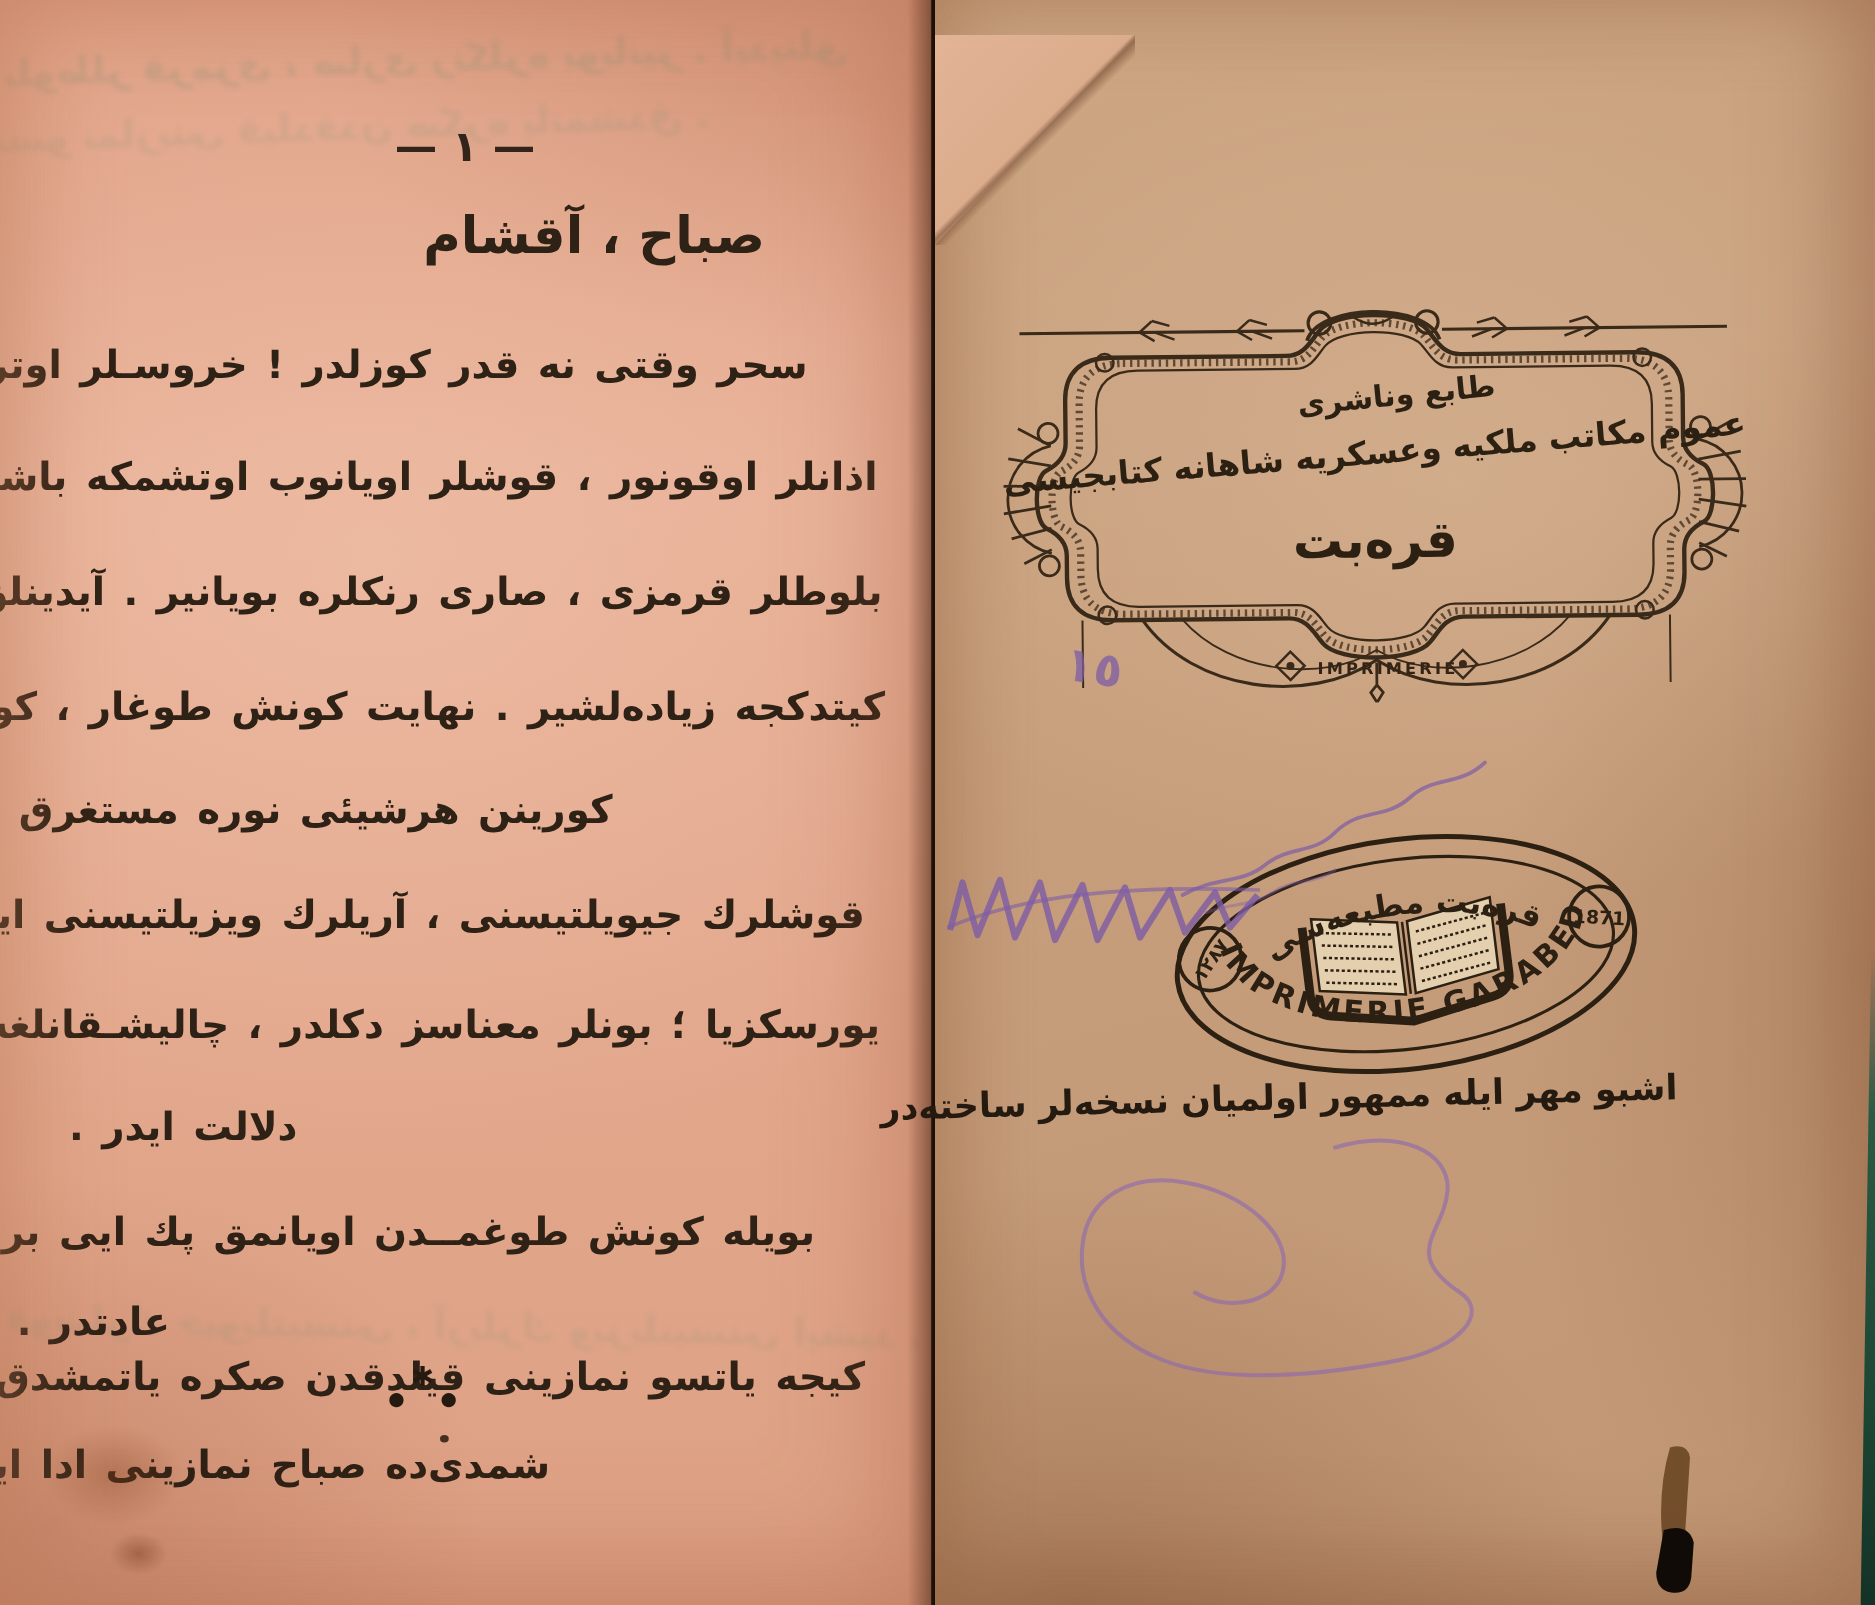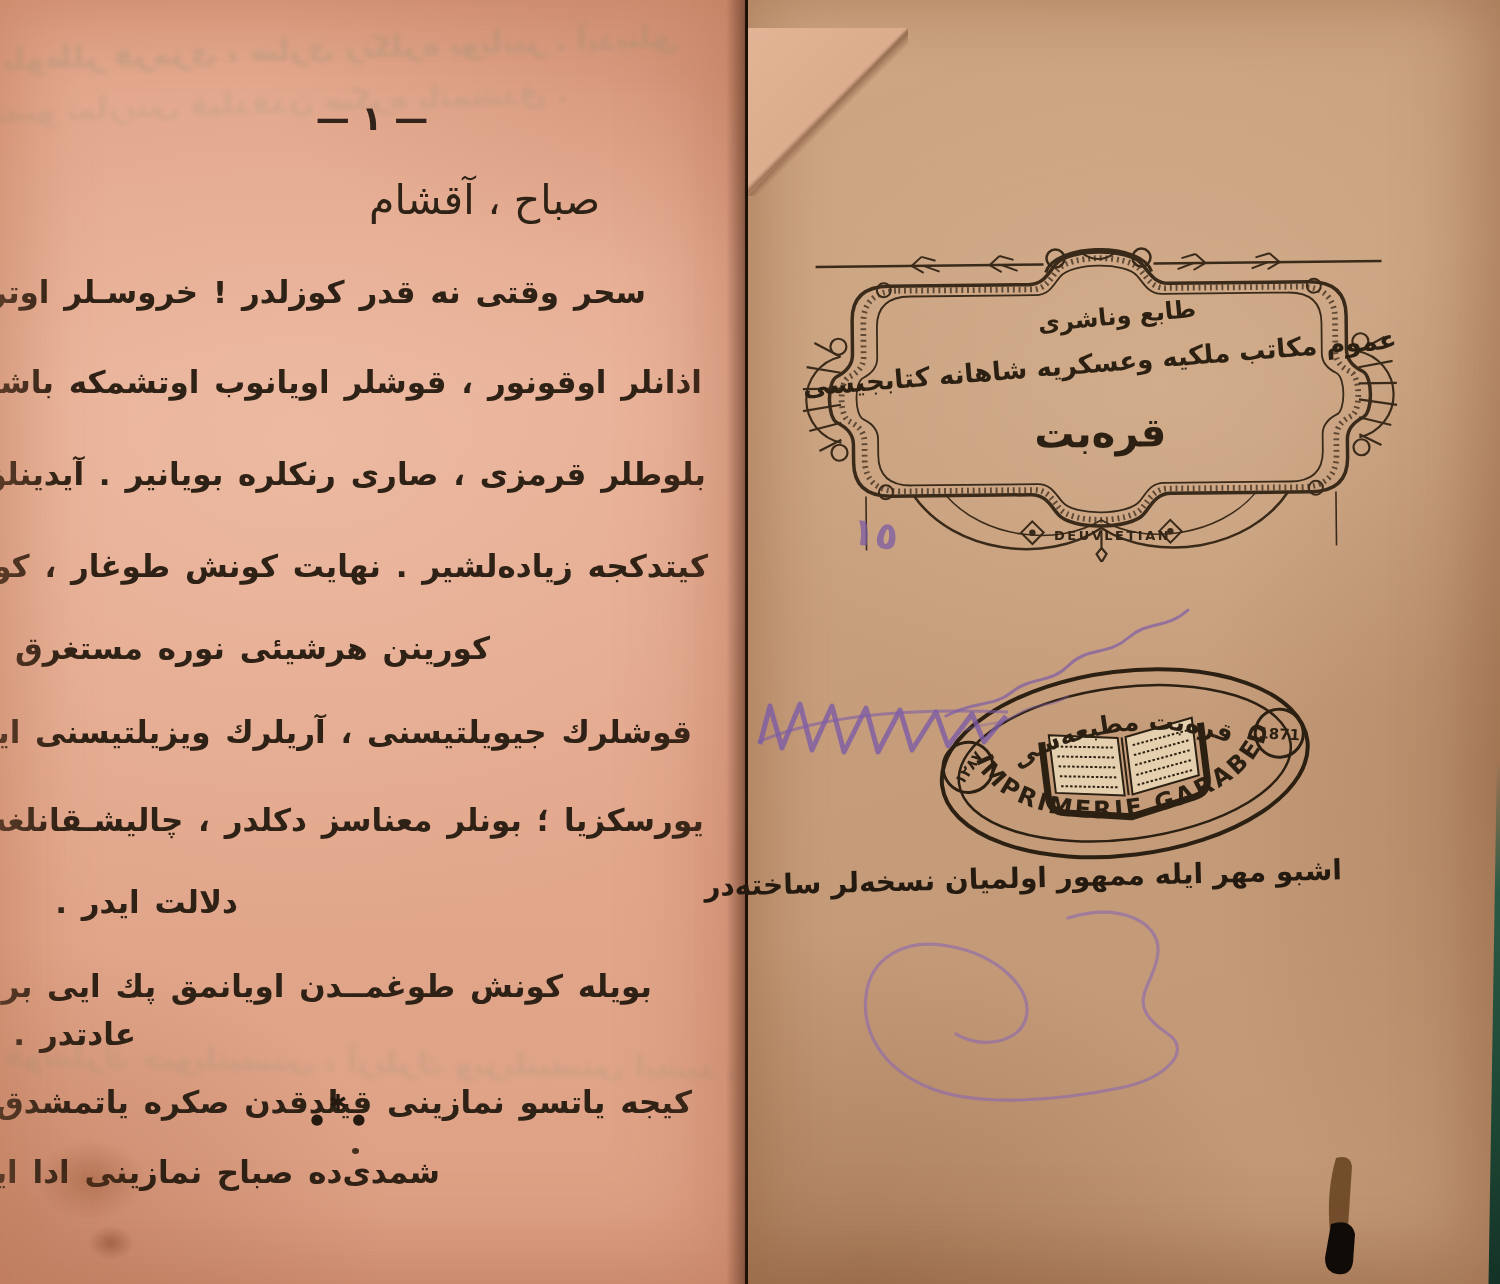--- a/index.html
+++ b/index.html
@@ -18,37 +18,37 @@
   }
   .page-left::after{
     content:"";position:absolute;inset:0;pointer-events:none;
     box-shadow:inset 25px 15px 70px rgba(190,120,85,.35), inset -35px -25px 90px rgba(165,95,65,.38);
   }
   .pageno{
     position:absolute;left:272px;top:98px;width:200px;text-align:center;
     font-size:34px;font-weight:bold;color:#32241a;letter-spacing:6px;
   }
   .ltitle{
-    position:absolute;right:136px;top:164px;margin:12px;
-    font-size:41px;font-weight:normal;color:#2e2115;white-space:nowrap;text-align:right;
+    position:absolute;right:136px;top:164px;margin:0;
+    font-size:41px;font-weight:bold;color:#2e2115;white-space:nowrap;text-align:right;
   }
   .bline{
     position:absolute;font-size:31px;font-weight:bold;color:#2e2115;
     white-space:nowrap;word-spacing:4px;direction:rtl;
   }
   .l1{top:274px;right:102px;}
   .l2{top:364px;right:46px;}
   .l3{top:456px;right:42px;}
   .l4{top:548px;right:40px;}
   .l5{top:630px;right:258px;}
   .l6{top:714px;right:56px;}
   .l7{top:802px;right:44px;}
   .l8{top:884px;right:510px;}
   .l9{top:968px;right:96px;}
-  .l10{top:1016px;right:612px;}
+  .l10{top:1040px;right:612px;}
   .l11{top:1084px;right:56px;}
   .l12{top:1154px;right:308px;}
   .endmark{
     position:absolute;left:296px;top:1092px;width:84px;text-align:center;
     color:#241a10;line-height:1;
   }
   .endmark .star{display:block;font-size:22px;}
   .endmark .dots{display:block;font-size:15px;letter-spacing:12px;margin-top:-2px;padding-left:12px;}
   
   .ghost{
@@ -232,21 +232,21 @@
         <circle cx="374" cy="300" r="2.2" fill="#3a2a1a"></circle>
       </g>
       <path class="c-ink" d="M305,298 V318 M300,322 l5,8 l5,-8 l-5,-6 Z" stroke-width="2.2"></path>
       <path class="c-ink" d="M70,262 V316 M540,262 V316" stroke-width="1.6"></path>
     </svg>
     <div class="c-line c1" lang="ar">طابع وناشری</div>
     <div class="c-line c2" lang="ar">عموم مکاتب ملکیه وعسکریه شاهانه کتابجیسی</div>
     <div class="c-line c3" lang="ar">قره‌بت</div>
   </div>
 
-  <div class="engraver">DEUVLETIAN</div>
+  <div class="engraver">IMPRIMERIE</div>
 
   <div class="stamp">
     <svg viewBox="0 0 388 198">
       <defs>
         <path id="arcTop" d="M58,120 A136,66 0 0 1 326,120" fill="none"></path>
         <path id="arcBottom" d="M46,80 A148,84 0 0 0 338,80" fill="none"></path>
       </defs>
       <ellipse class="s-ink" cx="192" cy="97" rx="184" ry="92" stroke-width="4"></ellipse>
       <ellipse class="s-ink" cx="192" cy="97" rx="167" ry="76" stroke-width="2.5"></ellipse>
 

